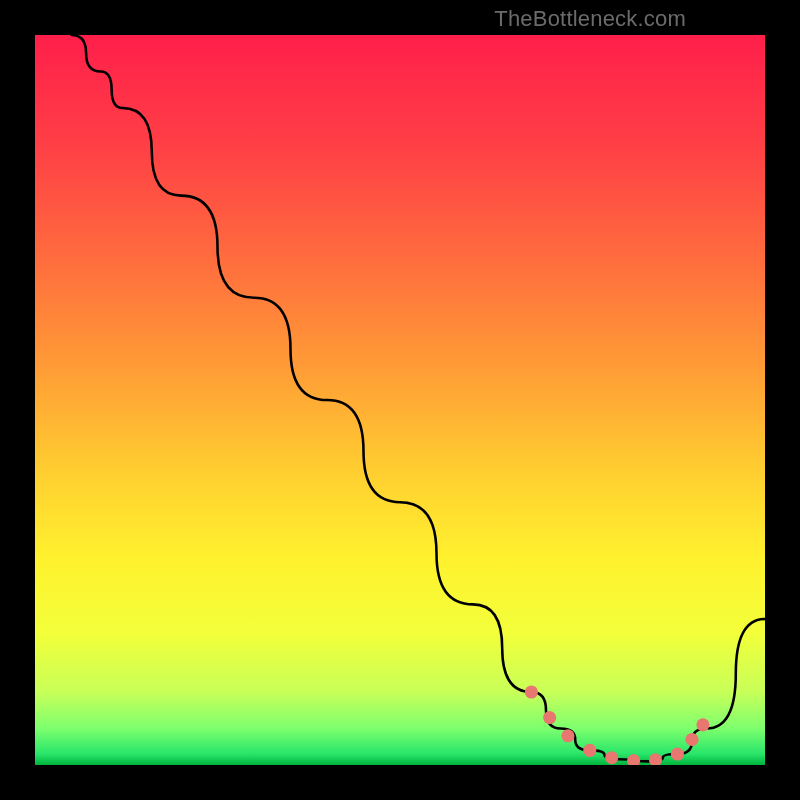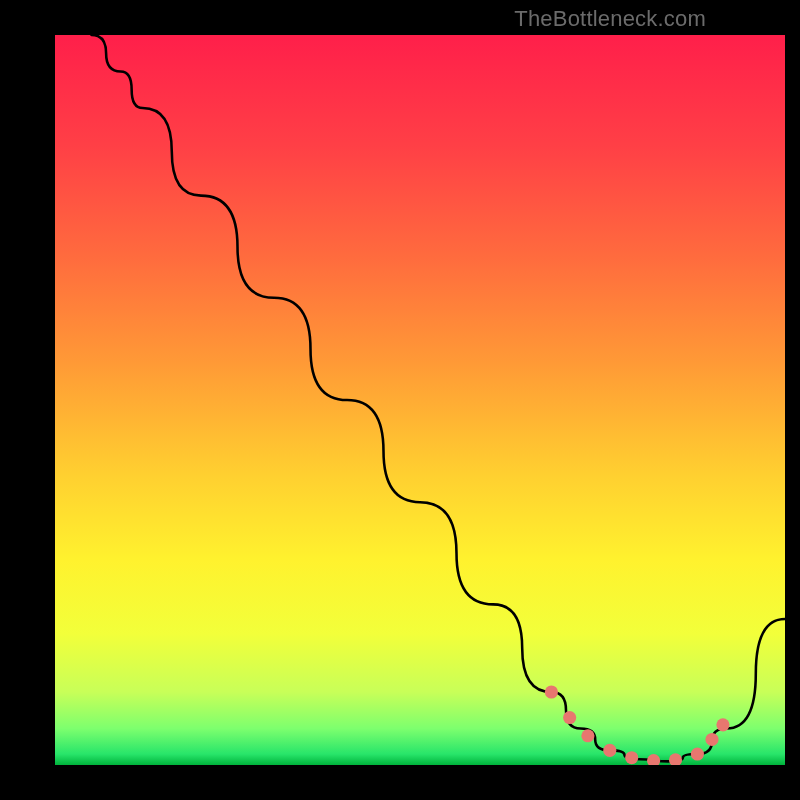--- a/index.html
+++ b/index.html
@@ -4,21 +4,20 @@
 <style>
   * { margin: 0; padding: 0; box-sizing: border-box; }
   html, body { width: 800px; height: 800px; overflow: hidden; }
   body { background: #000; font-family: Arial, sans-serif; }
 
   .stage {
     position: relative;
     width: 700px;
     height: 800px;
     background: #000;
-    margin-left: 20px;
   }
 
   .watermark {
     position: absolute;
     top: 6px;
     right: 14px;
     color: #6b6b6b;
     font-size: 22px;
     font-weight: 500;
     letter-spacing: 0.2px;

